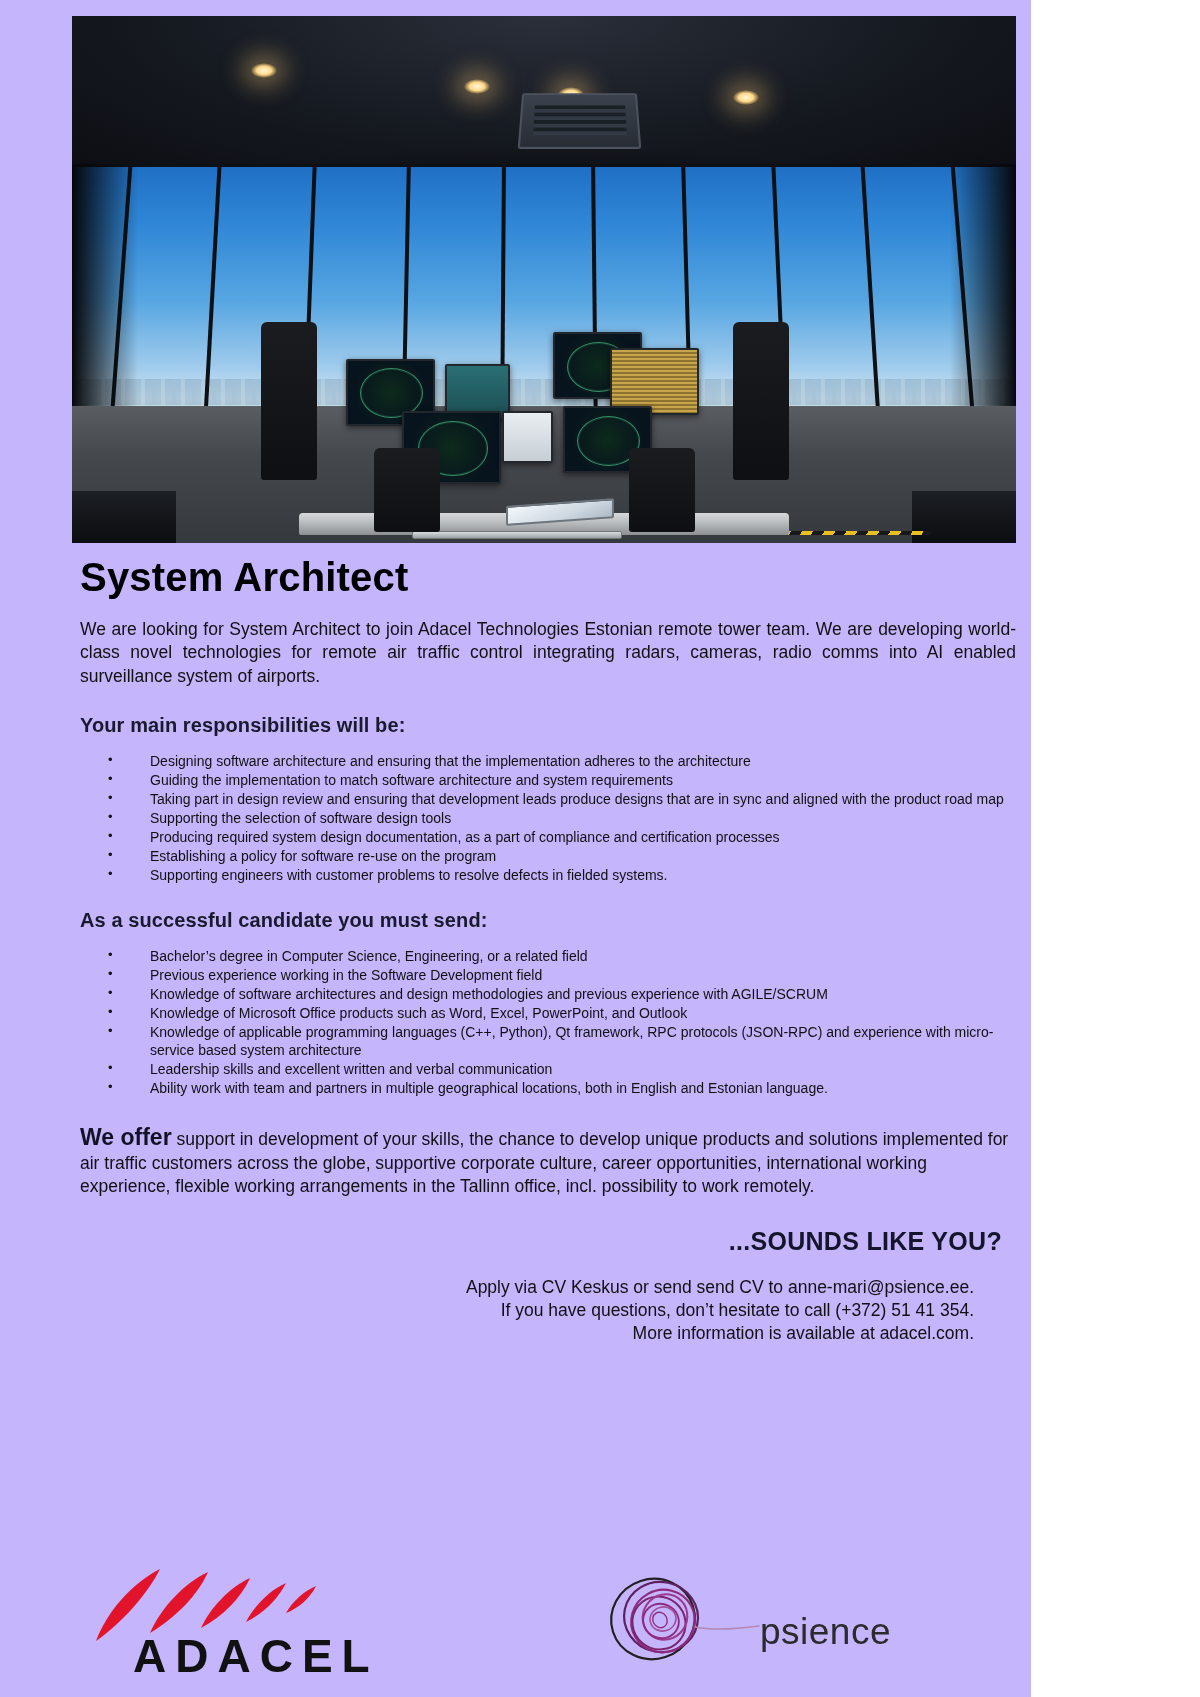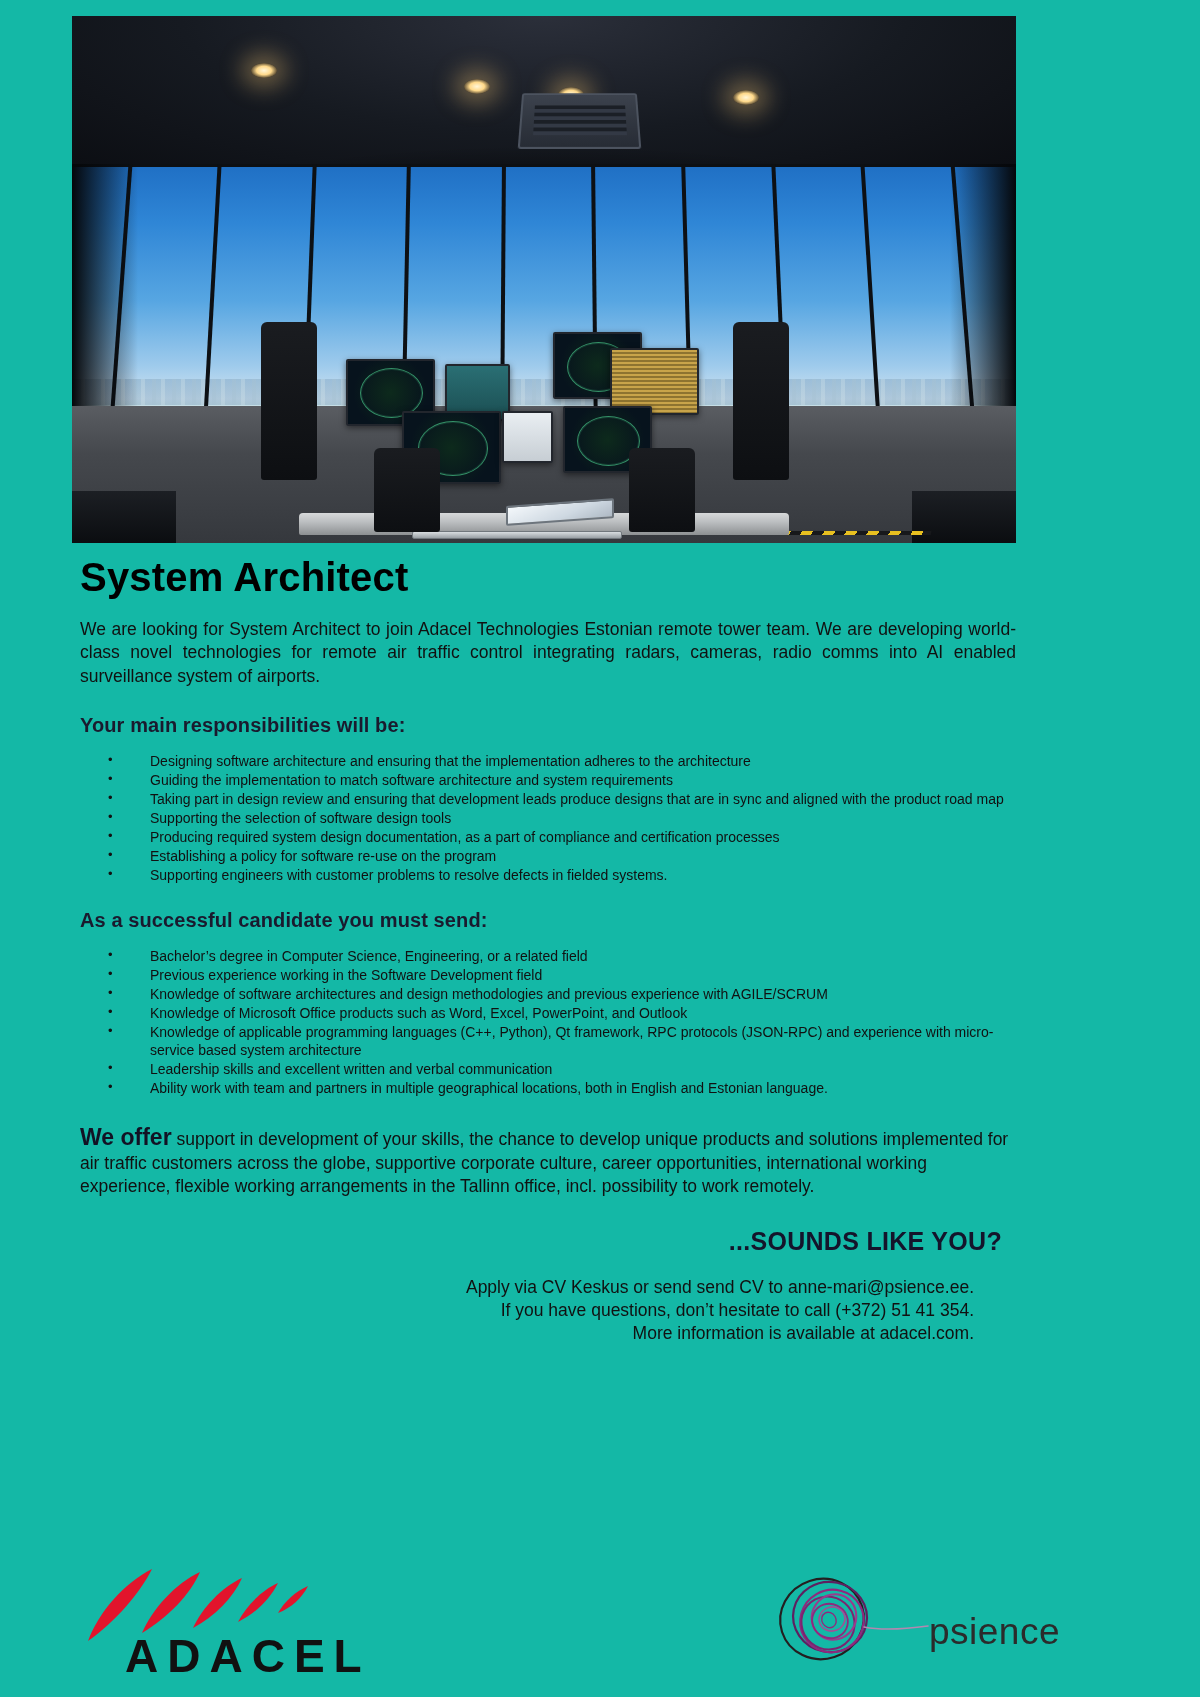--- a/index.html
+++ b/index.html
@@ -11,23 +11,23 @@
     width: 1200px;
     height: 1697px;
     font-family: "Liberation Sans", sans-serif;
     color: #000000;
     position: relative;
     overflow: hidden;
   }
   .page {
     position: absolute;
     left: 0; top: 0;
-    width: 1200px;
+    width: 1031px;
     height: 1697px;
-    background: #14b8a6;
+    background: #c4b5fd;
   }
 
   
   .hero {
     position: absolute;
     left: 72px;
     top: 16px;
     width: 944px;
     height: 527px;
     overflow: hidden;
@@ -269,21 +269,21 @@
     font-size: 17.5px;
     line-height: 1.32;
     margin-top: 20px;
     padding-right: 42px;
     color: #111;
   }
 
   
   .footer {
     position: absolute;
-    left: 0; right: 0;
+    left: 8px; right: 0;
     bottom: 0;
     height: 150px;
     text-align: center;
   }
   .adacel {
     position: absolute;
     left: 80px;
     bottom: 12px;
     width: 270px;
     height: 118px;

